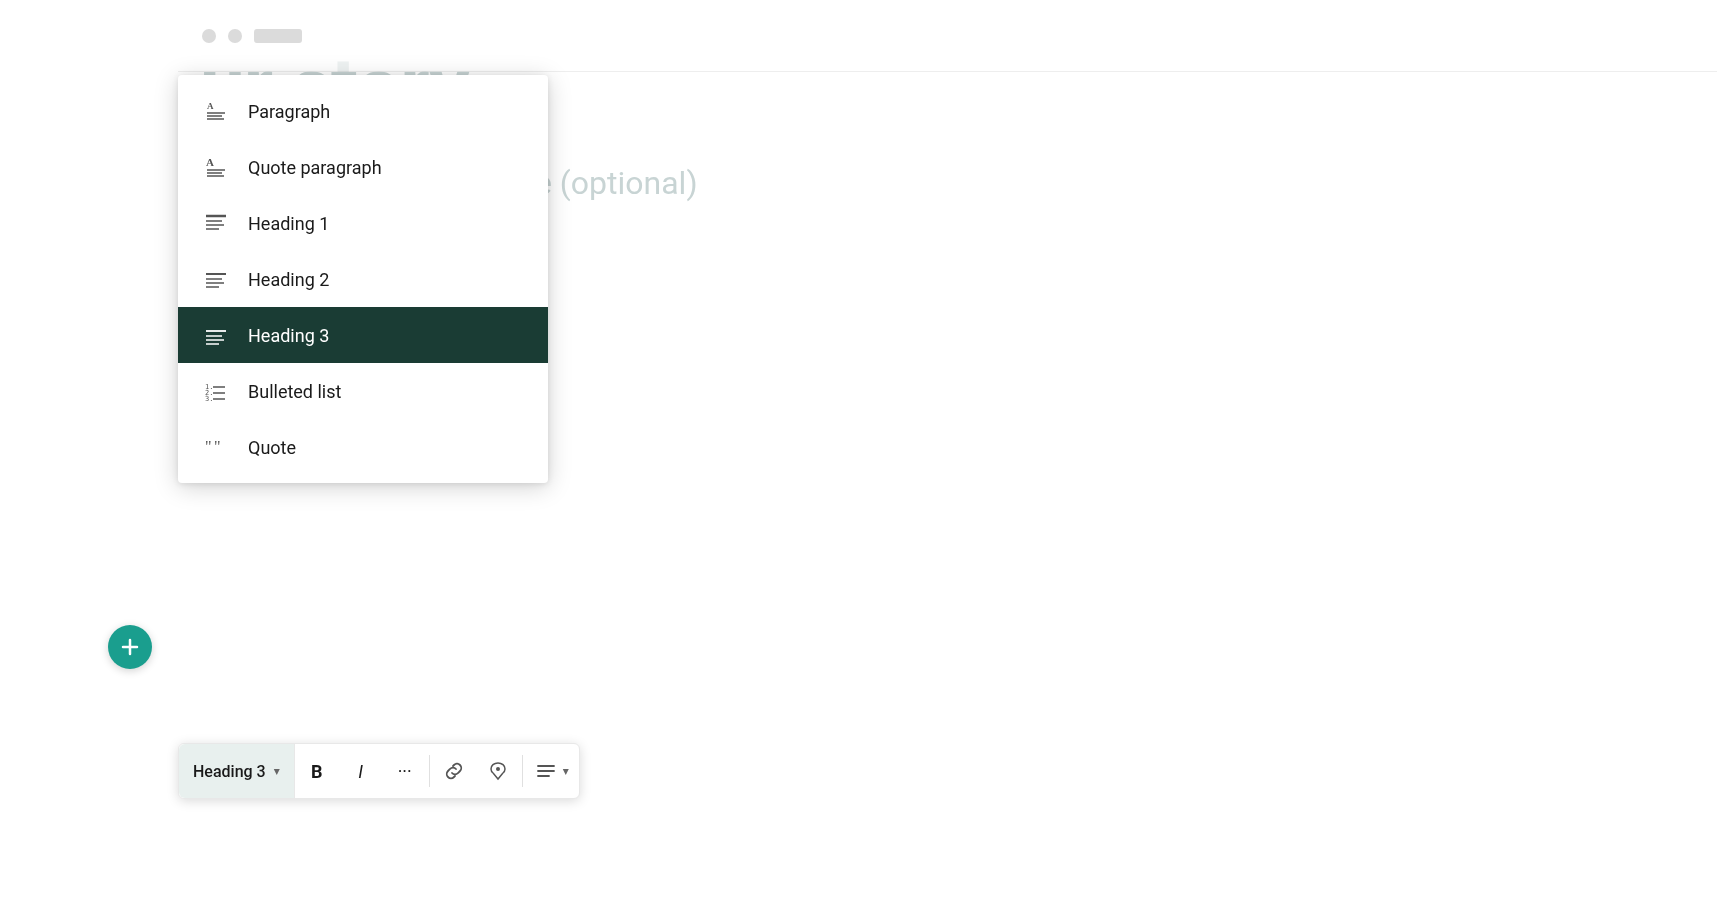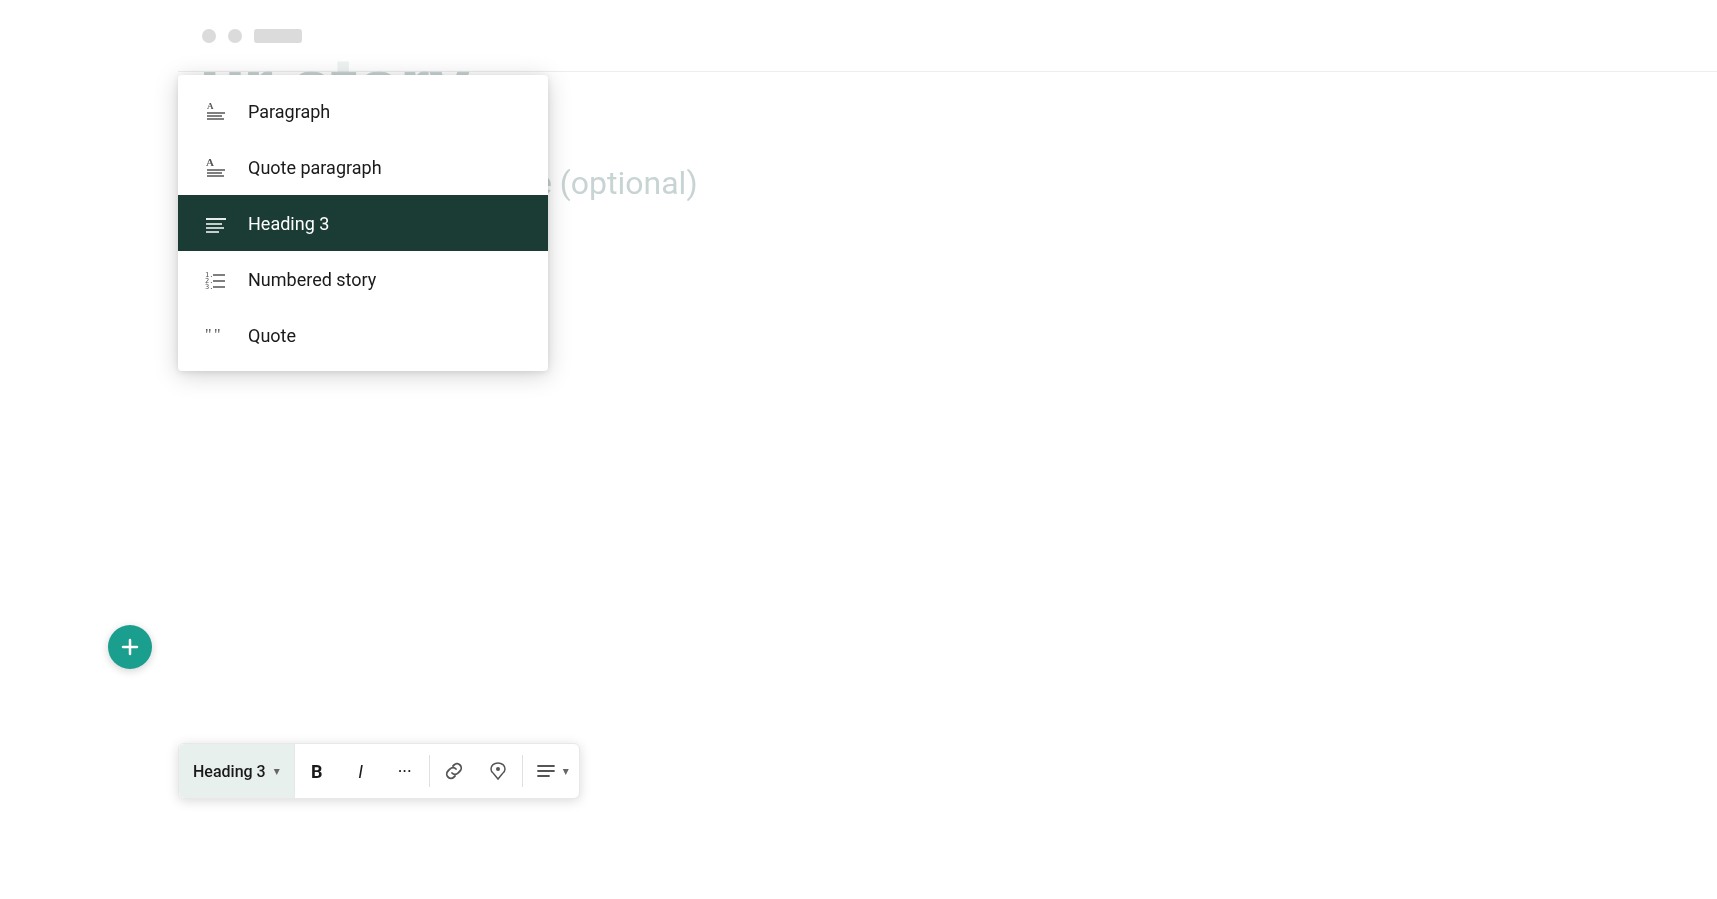--- a/index.html
+++ b/index.html
@@ -243,21 +243,43 @@
       <svg width="24" height="24" viewBox="0 0 24 24" fill="none">
         <text x="2" y="11" font-size="11" font-weight="700" fill="#555" font-family="serif">A</text>
         <line x1="3" y1="15" x2="21" y2="15" stroke="#555" stroke-width="1.5"></line>
         <line x1="3" y1="18" x2="18" y2="18" stroke="#555" stroke-width="1.5"></line>
         <line x1="3" y1="21" x2="20" y2="21" stroke="#555" stroke-width="1.5"></line>
       </svg>
     </div>
     <span class="menu-item-label">Quote paragraph</span>
   </div>
 
-
+  <div class="menu-item">
+    <div class="menu-item-icon">
+      <svg width="26" height="24" viewBox="0 0 26 24" fill="none">
+        <line x1="3" y1="5" x2="23" y2="5" stroke="#555" stroke-width="2.5"></line>
+        <line x1="3" y1="10" x2="19" y2="10" stroke="#555" stroke-width="1.5"></line>
+        <line x1="3" y1="14" x2="21" y2="14" stroke="#555" stroke-width="1.5"></line>
+        <line x1="3" y1="18" x2="16" y2="18" stroke="#555" stroke-width="1.5"></line>
+      </svg>
+    </div>
+    <span class="menu-item-label">Heading 1</span>
+  </div>
+
+  <div class="menu-item">
+    <div class="menu-item-icon">
+      <svg width="26" height="24" viewBox="0 0 26 24" fill="none">
+        <line x1="3" y1="7" x2="23" y2="7" stroke="#555" stroke-width="2"></line>
+        <line x1="3" y1="12" x2="19" y2="12" stroke="#555" stroke-width="1.5"></line>
+        <line x1="3" y1="16" x2="21" y2="16" stroke="#555" stroke-width="1.5"></line>
+        <line x1="3" y1="20" x2="16" y2="20" stroke="#555" stroke-width="1.5"></line>
+      </svg>
+    </div>
+    <span class="menu-item-label">Heading 2</span>
+  </div>
 
   <div class="menu-item active">
     <div class="menu-item-icon">
       <svg width="26" height="24" viewBox="0 0 26 24" fill="none">
         <line x1="3" y1="8" x2="23" y2="8" stroke="#fff" stroke-width="1.8"></line>
         <line x1="3" y1="13" x2="19" y2="13" stroke="#fff" stroke-width="1.5"></line>
         <line x1="3" y1="17" x2="21" y2="17" stroke="#fff" stroke-width="1.5"></line>
         <line x1="3" y1="21" x2="16" y2="21" stroke="#fff" stroke-width="1.5"></line>
       </svg>
     </div>
@@ -269,21 +291,21 @@
     <div class="menu-item-icon">
       <svg width="26" height="24" viewBox="0 0 26 24" fill="none">
         <text x="2" y="10" font-size="7" fill="#555" font-family="monospace">1.</text>
         <line x1="10" y1="8" x2="22" y2="8" stroke="#555" stroke-width="1.5"></line>
         <text x="2" y="16" font-size="7" fill="#555" font-family="monospace">2.</text>
         <line x1="10" y1="14" x2="22" y2="14" stroke="#555" stroke-width="1.5"></line>
         <text x="2" y="22" font-size="7" fill="#555" font-family="monospace">3.</text>
         <line x1="10" y1="20" x2="22" y2="20" stroke="#555" stroke-width="1.5"></line>
       </svg>
     </div>
-    <span class="menu-item-label">Numbered story</span>
+    <span class="menu-item-label">Bulleted list</span>
   </div>
 
   <div class="menu-item">
     <div class="menu-item-icon">
       <svg width="26" height="24" viewBox="0 0 26 24" fill="none">
         <text x="2" y="17" font-size="16" fill="#555" font-family="serif">"</text>
         <text x="11" y="17" font-size="16" fill="#555" font-family="serif">"</text>
       </svg>
     </div>
     <span class="menu-item-label">Quote</span>

